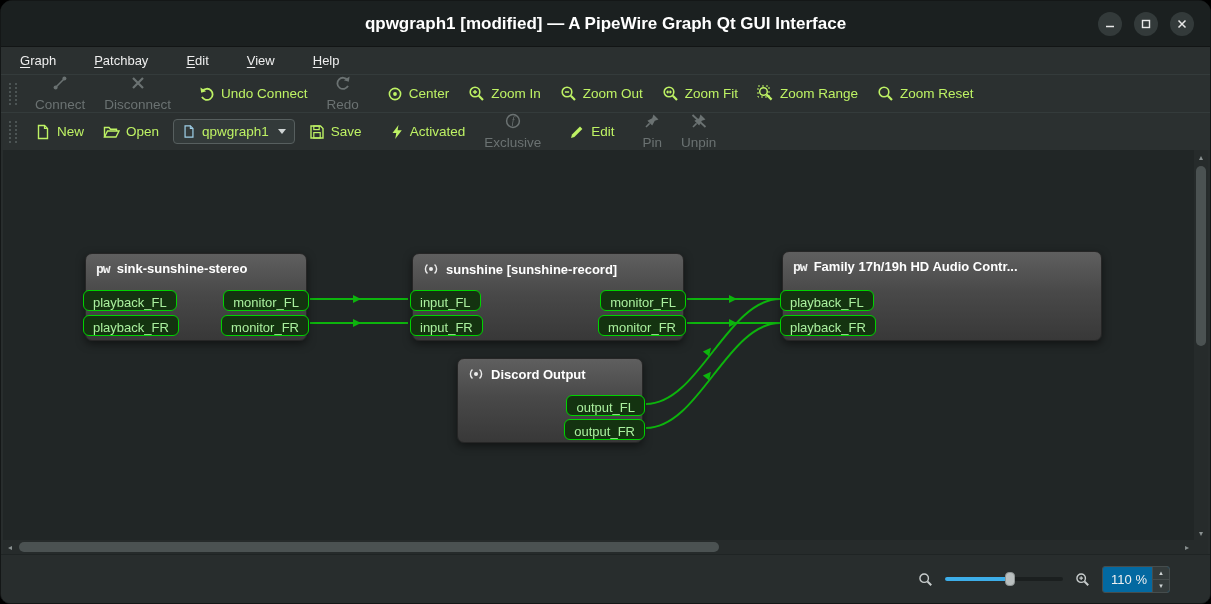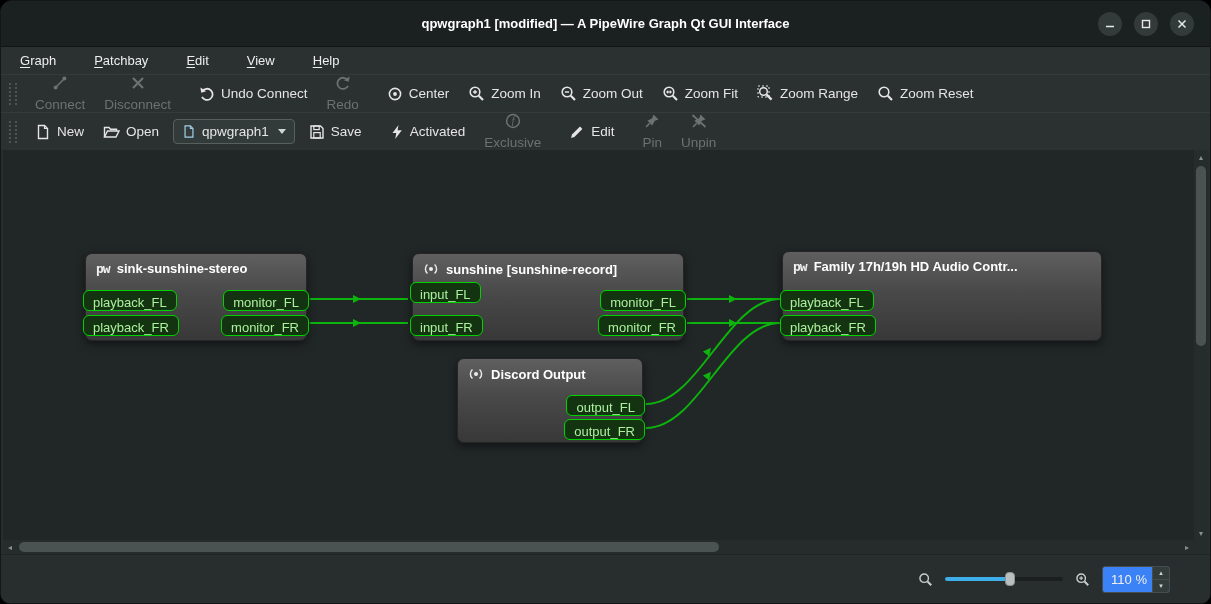--- a/index.html
+++ b/index.html
@@ -4,36 +4,36 @@
 <style>
   * { box-sizing: border-box; margin: 0; padding: 0; }
   html,body { width:1211px; height:604px; background:#000; overflow:hidden;
               font-family:"Liberation Sans", sans-serif; }
   .window { position:absolute; inset:0; background:#282d2d; border:1px solid #141717;
             border-radius:12px 12px 10px 10px; overflow:hidden; display:flex; flex-direction:column; }
 
   
   .titlebar { height:46px; background:#1b2020; position:relative; display:flex;
               align-items:center; justify-content:center; border-bottom:1px solid #121515; flex:0 0 auto;}
-  .title { color:#ffffff; font-weight:bold; font-size:13px; }
+  .title { color:#ffffff; font-weight:bold; font-size:17px; }
   .win-controls { position:absolute; right:16px; top:11px; display:flex; gap:12px; }
   .win-btn { width:24px; height:24px; border-radius:50%; background:#333a3a; color:#e8e8e8;
              display:flex; align-items:center; justify-content:center; }
   .win-btn svg { display:block; }
 
   
   .menubar { height:27px; background:#2b3030; display:flex; align-items:center; padding-left:10px; gap:20px; flex:0 0 auto;}
   .menu-item { color:#eeeeee; font-size:13px; padding:3px 9px; border-radius:3px; cursor:default; }
   .menu-item u { text-underline-offset:2px; }
 
   
   .toolbar { height:38px; background:#2b3030; border-top:1px solid #343b3b; display:flex;
              align-items:center; gap:1px; padding:0 4px; flex:0 0 auto; }
   .handle { width:8px; height:22px; border-left:2px dotted #4c5454; border-right:2px dotted #4c5454; margin:0 8px 0 4px; }
-  .tb-item { display:flex; align-items:center; gap:6px; color:#e5e5e5; font-size:13.5px;
+  .tb-item { display:flex; align-items:center; gap:6px; color:#bef264; font-size:13.5px;
              padding:6px 9px; border-radius:4px; white-space:nowrap; }
   .tb-item.disabled { color:#6b7272;flex-direction:column; }
   .tb-icon { display:flex; align-items:center; }
   .gap { width:8px; }
   .session-btn { background:#333a3a; border:1px solid #575f5f; border-radius:4px; padding:4px 8px; margin:0 4px; }
   .caret { width:0; height:0; border-left:4px solid transparent; border-right:4px solid transparent;
            border-top:5px solid #cfd4d4; margin-left:3px; }
 
   
   .canvas-wrap { position:relative; flex:1 1 auto; margin:0 2px; background:#262b2b; }
@@ -64,21 +64,21 @@
 
   
   .statusbar { height:49px; background:#282d2d; border-top:1px solid #1f2424; display:flex;
                align-items:center; justify-content:flex-end; gap:12px; padding-right:40px; flex:0 0 auto;}
   .status-icon { color:#c8cdcd; display:flex; align-items:center; }
   .slider { position:relative; width:118px; height:20px; }
   .slider-track { position:absolute; top:8px; left:0; right:0; height:4px; background:#1b1f1f; border-radius:2px; }
   .slider-fill { position:absolute; top:8px; left:0; width:55%; height:4px; background:#3daee9; border-radius:2px; }
   .slider-handle { position:absolute; top:3px; left:calc(55% - 5px); width:10px; height:14px;
                    background:#b9bfbf; border:1px solid #8d9393; border-radius:4px; }
-  .spinbox { display:flex; align-items:stretch; width:68px; height:27px; background:#3b82f6;
+  .spinbox { display:flex; align-items:stretch; width:68px; height:27px; background:#0369a1;
              border:1px solid #464d4d; border-radius:3px; overflow:hidden; }
   .spin-value { flex:1; color:#f0f0f0; font-size:13px; display:flex; align-items:center;
                 justify-content:flex-end; padding-right:5px; }
   .spin-arrows { width:17px; display:flex; flex-direction:column; border-left:1px solid #464d4d; }
   .spin-btn { flex:1; display:flex; align-items:center; justify-content:center; color:#cfd4d4;
               font-size:7px; background:#343b3b; }
   .spin-btn + .spin-btn { border-top:1px solid #464d4d; }
 </style>
 </head>
 <body>
@@ -349,21 +349,21 @@
         <div class="node-header">
           <span class="rec-icon">
               <svg width="16" height="16" viewBox="0 0 18 18">
                 <path d="M5 4 A6.6 6.6 0 0 0 5 14" fill="none" stroke="#ececec" stroke-width="1.6"></path>
                 <path d="M13 4 A6.6 6.6 0 0 1 13 14" fill="none" stroke="#ececec" stroke-width="1.6"></path>
                 <circle cx="9" cy="9" r="2.3" fill="#ececec"></circle>
               </svg>
             </span>
           <span>sunshine [sunshine-record]</span>
         </div>
-        <span class="port in" style="top:28px">input_FL</span>
+        <span class="port in" style="top:36px">input_FL</span>
         <span class="port in" style="top:61px">input_FR</span>
         <span class="port out" style="top:36px">monitor_FL</span>
         <span class="port out" style="top:61px">monitor_FR</span>
       </div>
 
       <div class="node" style="left:779px;top:101px;width:320px;height:90px">
         <div class="node-header">
           <span class="pw-glyph">pw</span>
           <span>Family 17h/19h HD Audio Contr...</span>
         </div>

